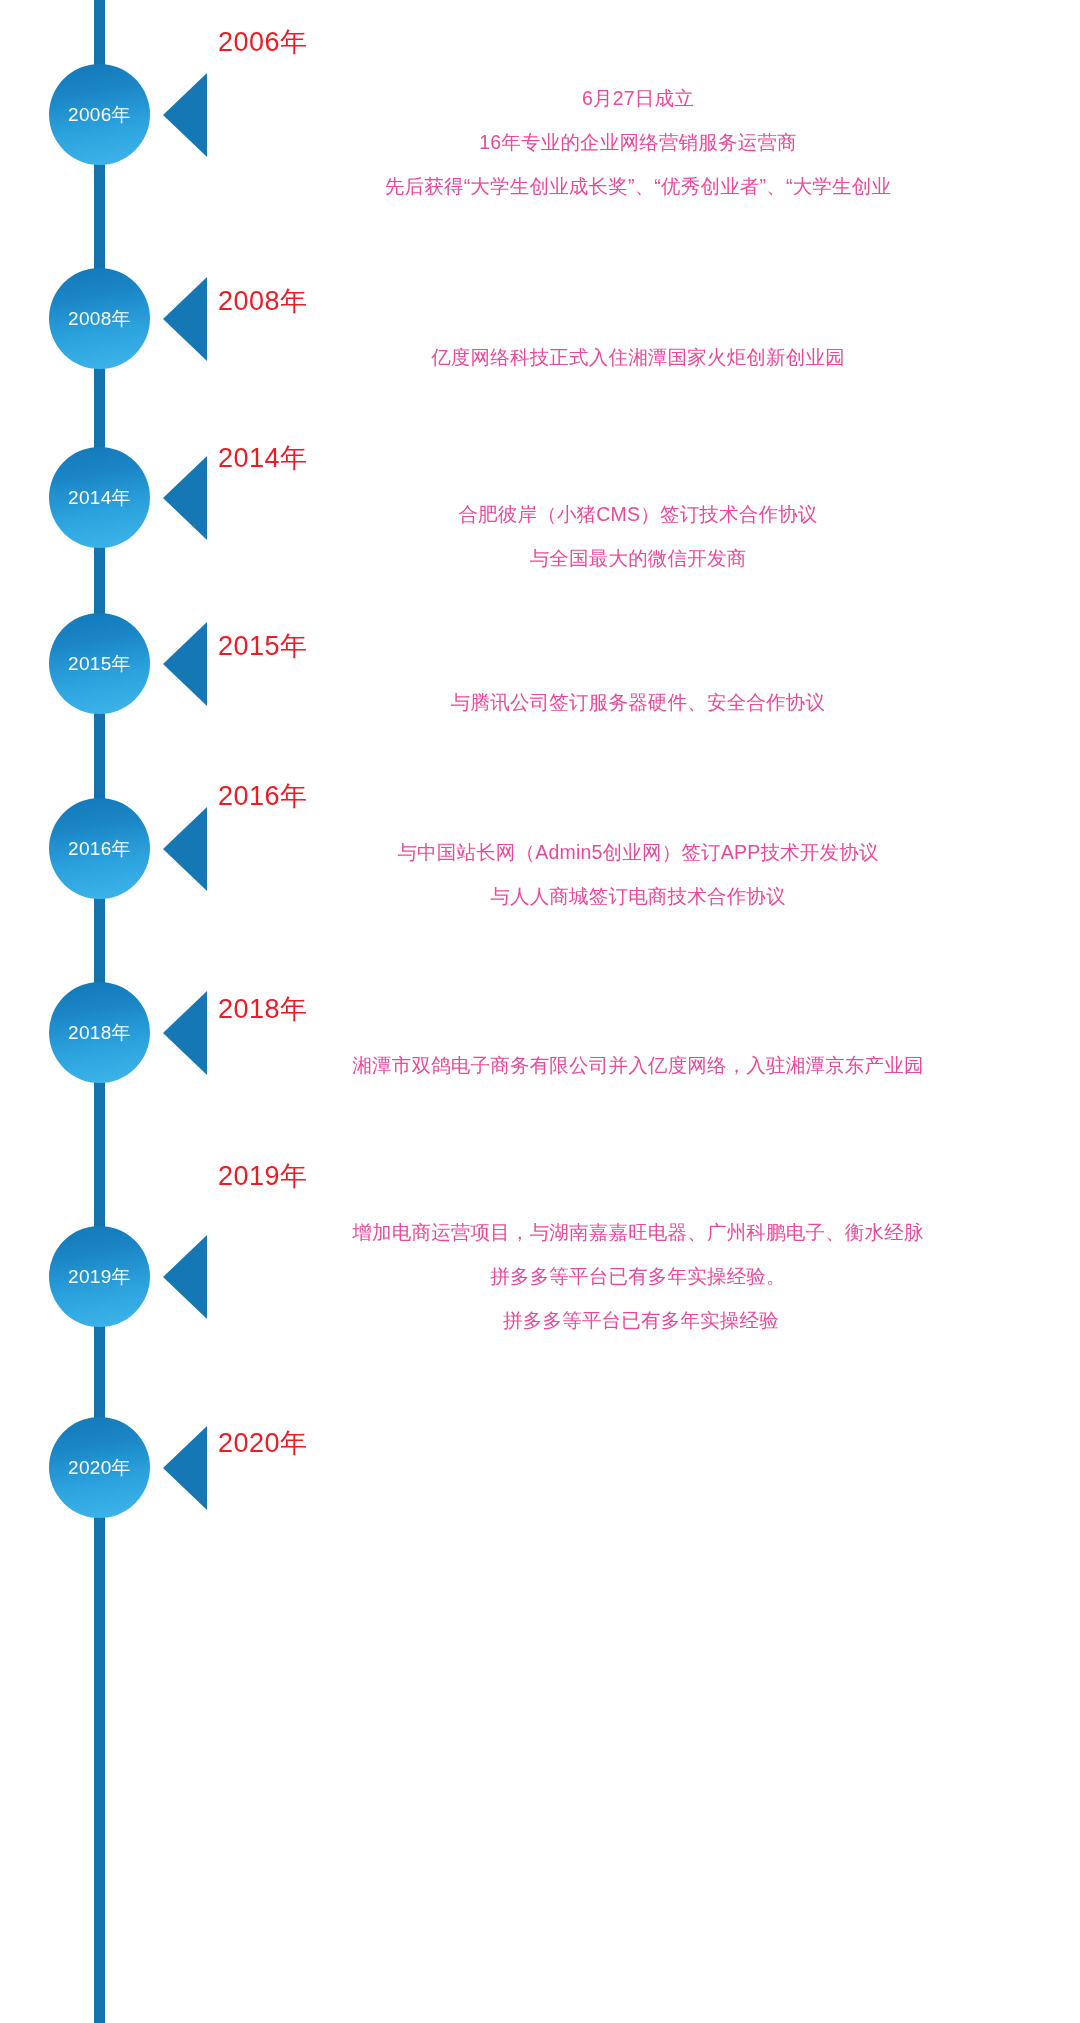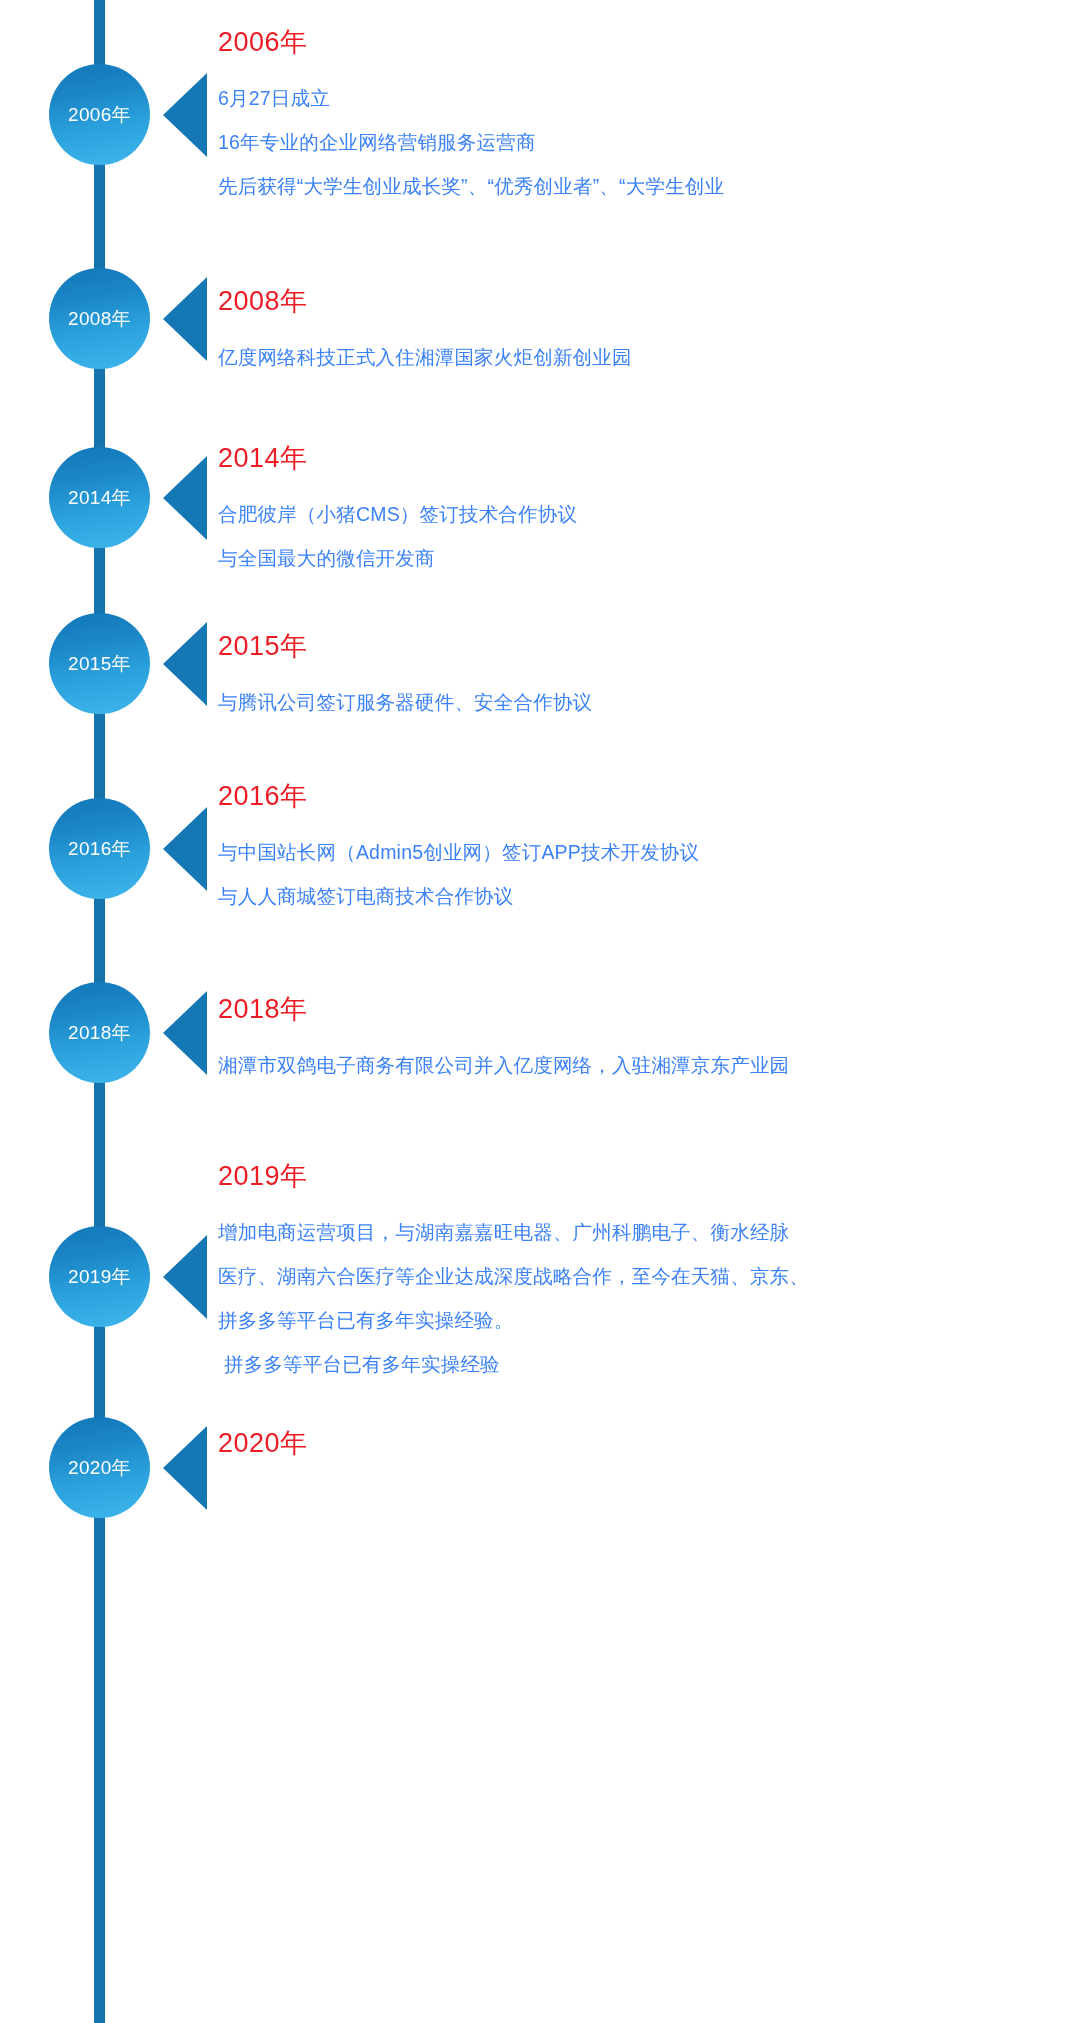--- a/index.html
+++ b/index.html
@@ -76,25 +76,26 @@
     letter-spacing: 0.5px;
     margin: 0 0 16px 0;
     white-space: nowrap;
   }
   .entry-lines {
     margin: 0;
     padding: 0;
     list-style: none;
   }
   .entry-lines li {
-    color: #3b82f6;
+    color: #ec4899;
     font-size: 19.5px;
     line-height: 44px;
     letter-spacing: 0.2px;
     white-space: nowrap;
+    text-align: center;
   }
   .entry-lines li.indent {
     padding-left: 6px;
   }
 </style>
 </head>
 <body>
 
 <div id="timeline-root">
 
@@ -171,21 +172,20 @@
   </div>
 
   <div class="node" style="top:1226px;">
     <span class="node-label">2019年</span>
   </div>
   <div class="arrow" style="left:163px; top:1235px;"></div>
   <div class="entry-text" style="top:1158px;">
     <div class="entry-year">2019年</div>
     <ul class="entry-lines">
       <li>增加电商运营项目，与湖南嘉嘉旺电器、广州科鹏电子、衡水经脉</li>
-      <li>医疗、湖南六合医疗等企业达成深度战略合作，至今在天猫、京东、</li>
       <li>拼多多等平台已有多年实操经验。</li>
       <li class="indent">拼多多等平台已有多年实操经验</li>
     </ul>
   </div>
 
   <div class="node" style="top:1417px;">
     <span class="node-label">2020年</span>
   </div>
   <div class="arrow" style="left:163px; top:1426px;"></div>
   <div class="entry-text" style="top:1425px;">

